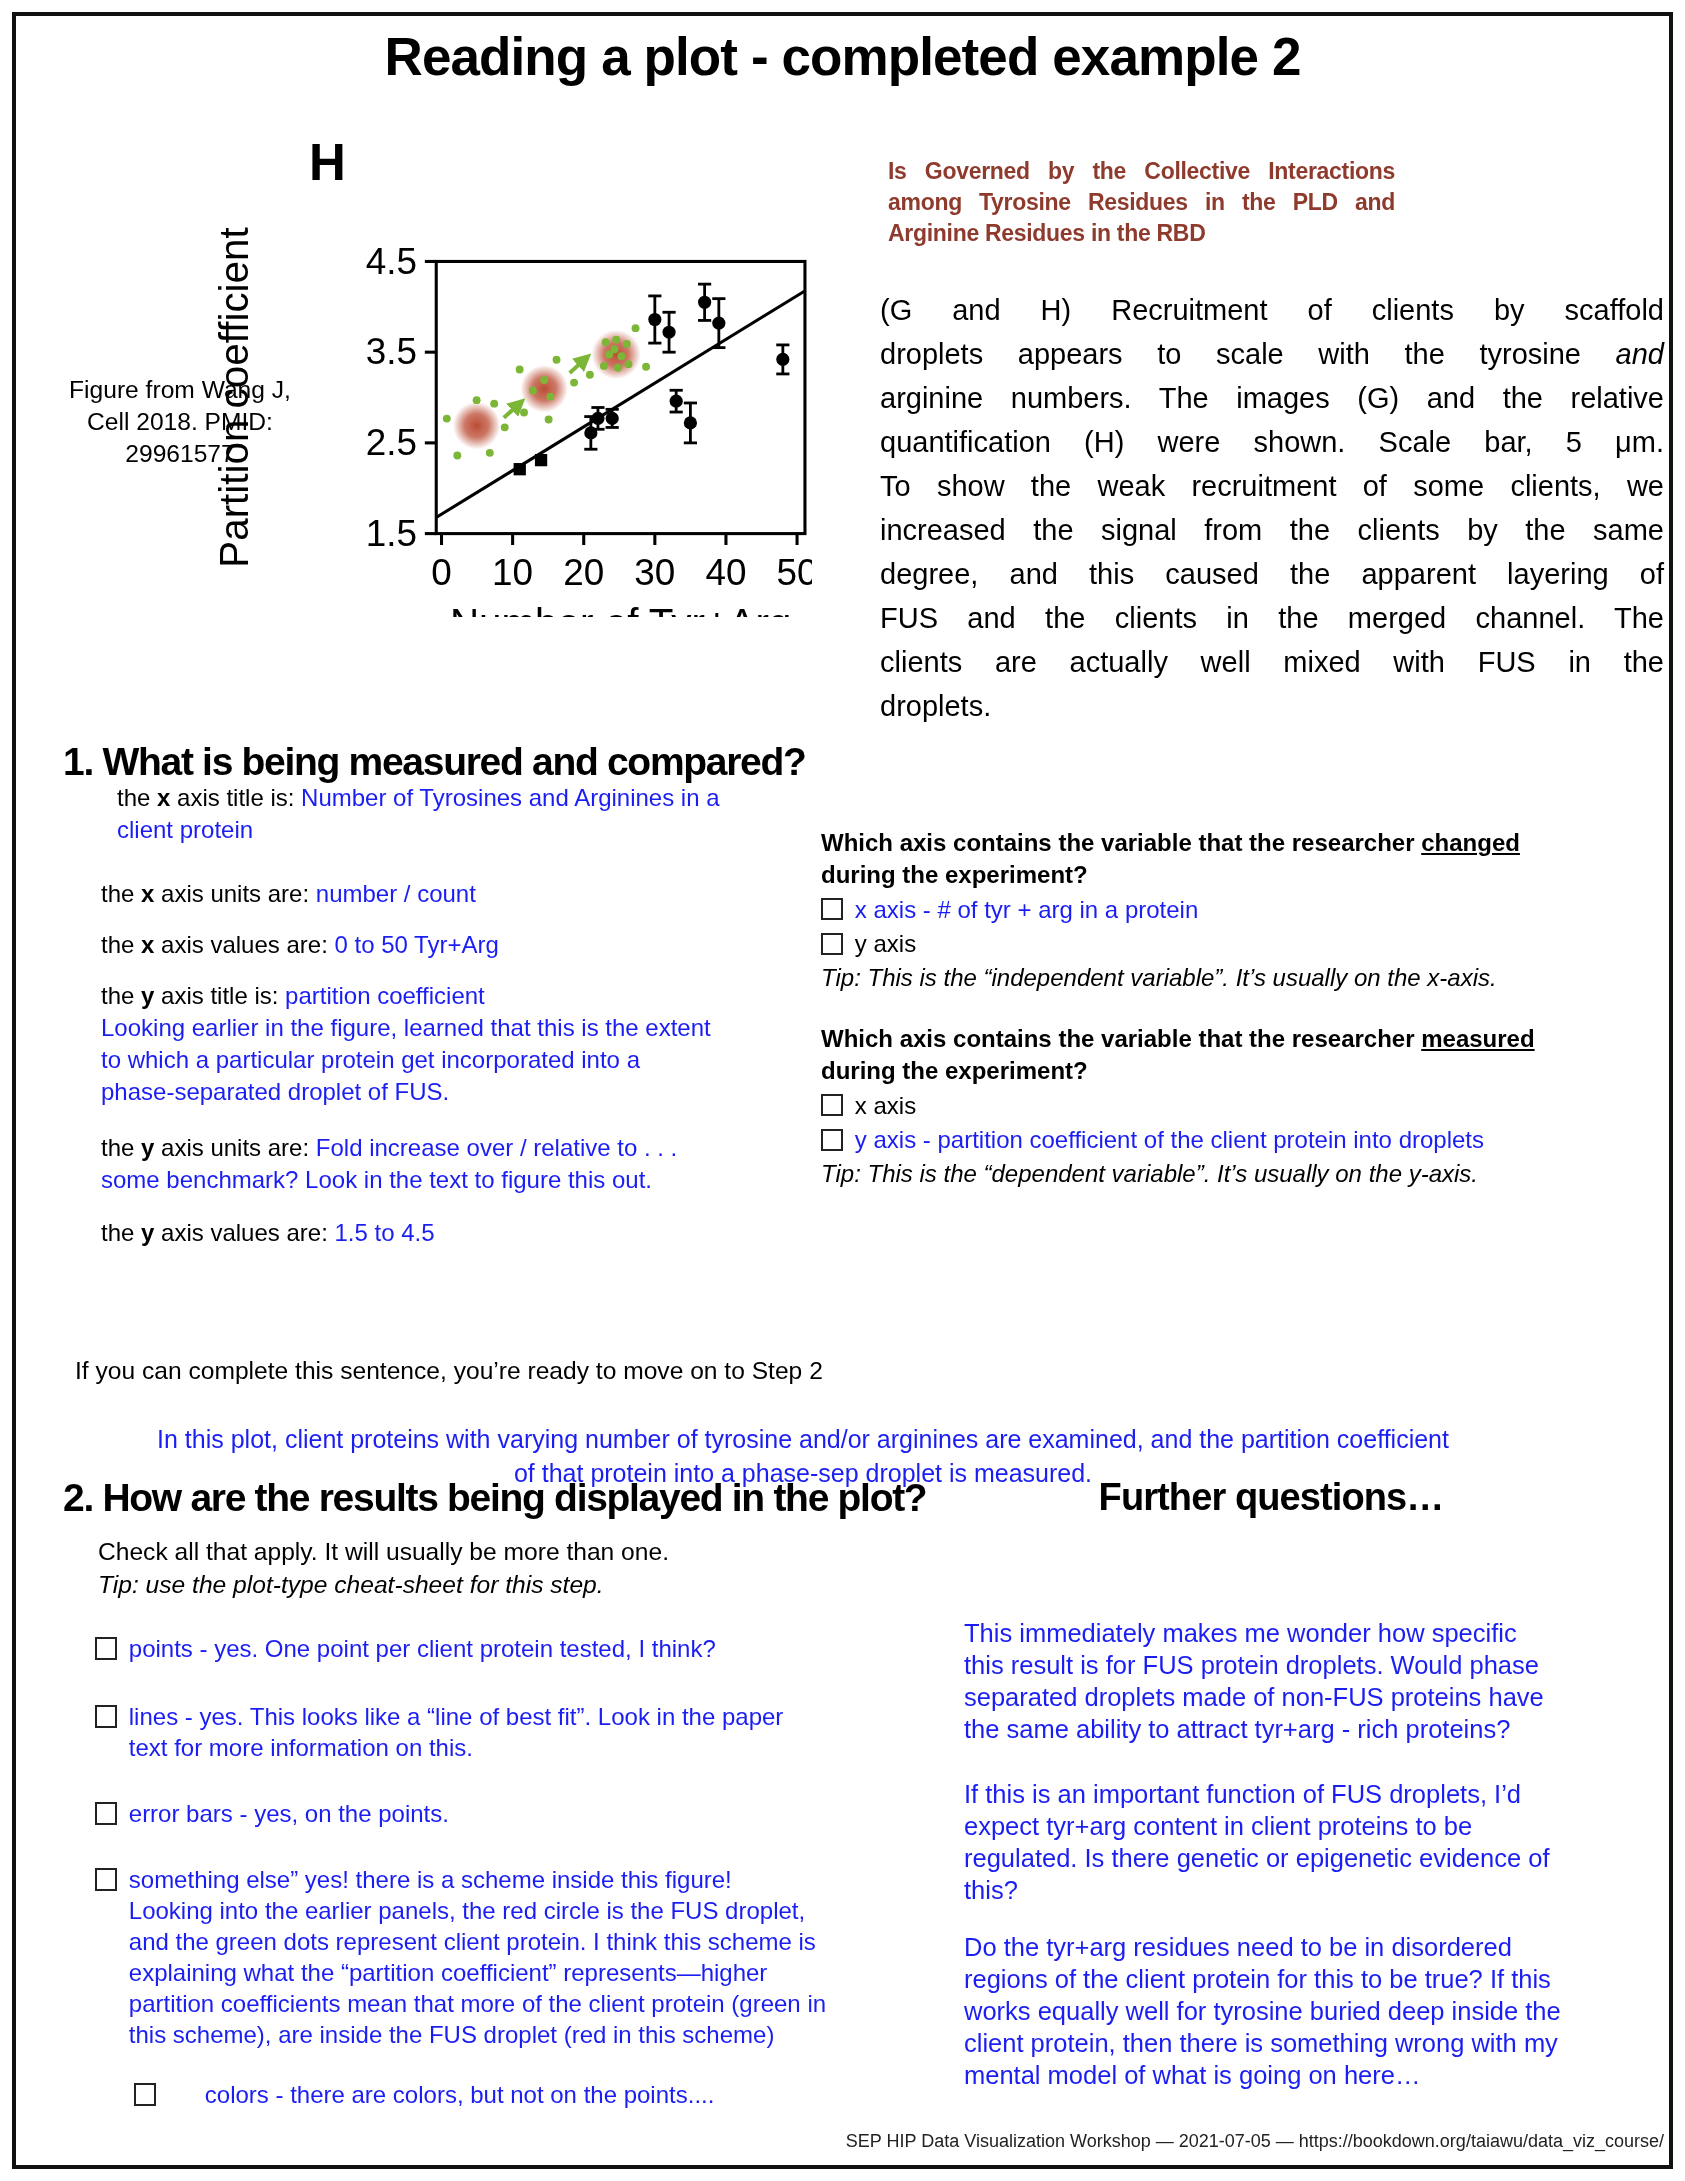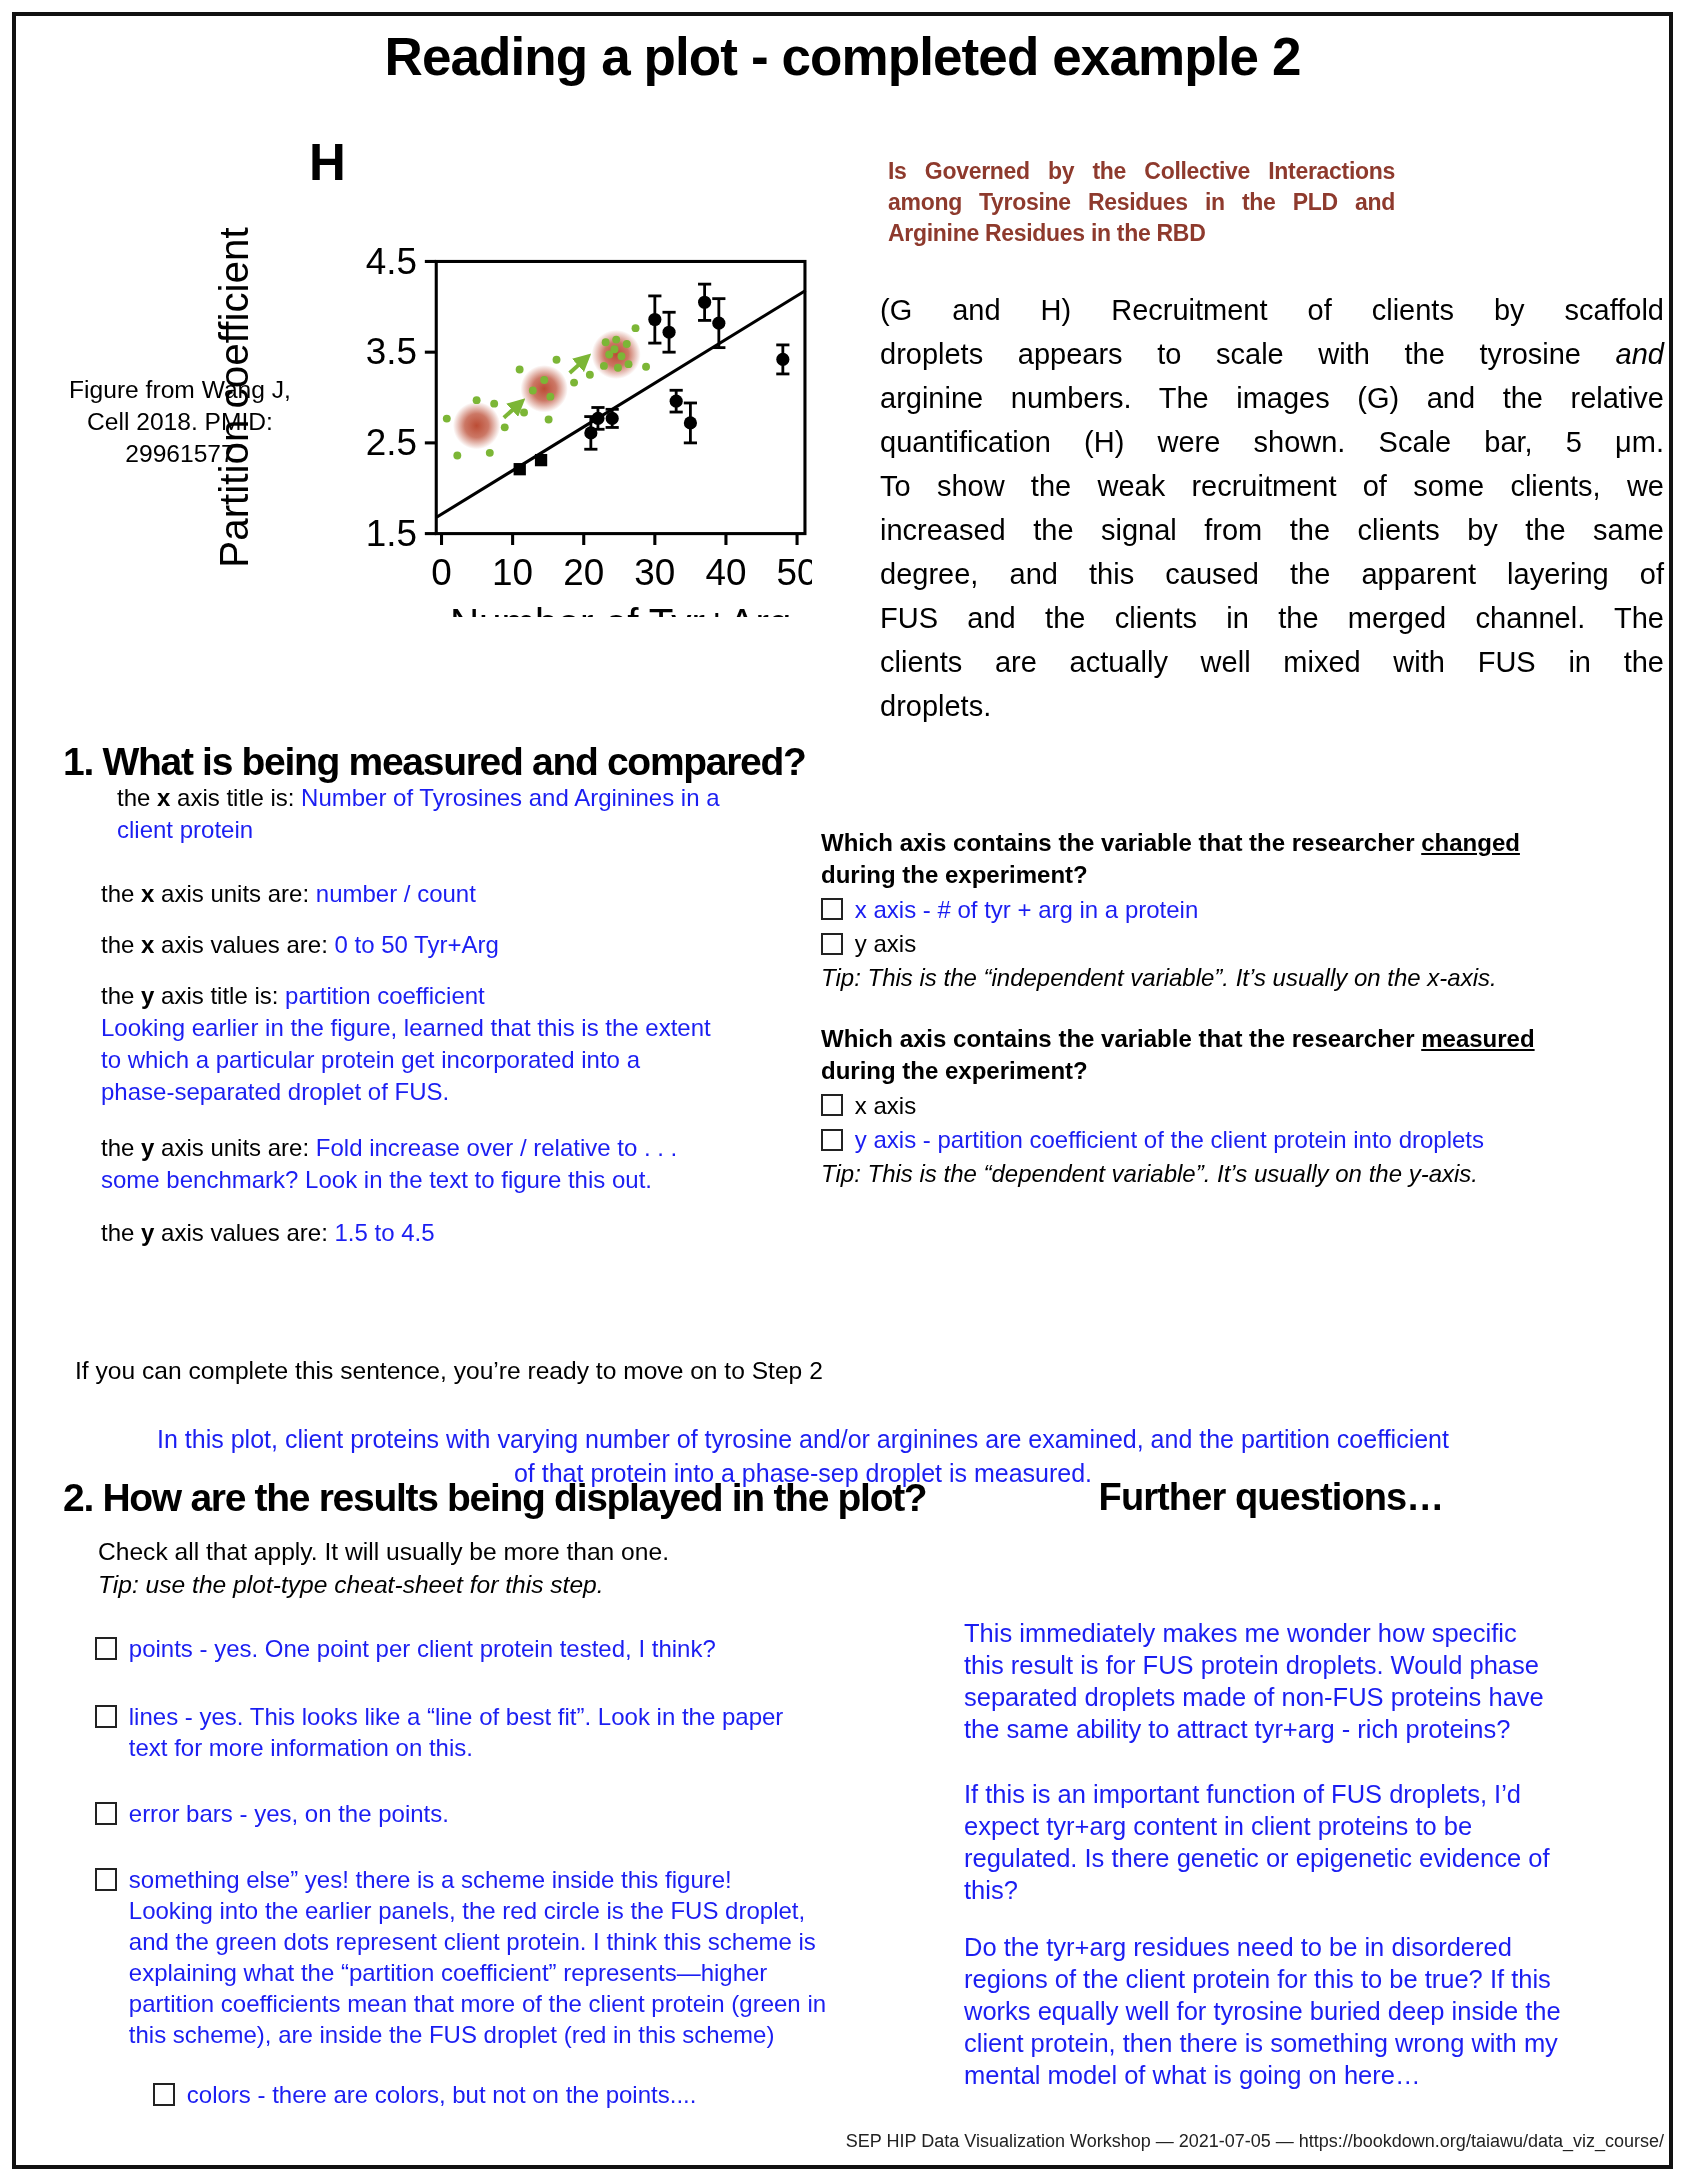--- a/index.html
+++ b/index.html
@@ -258,21 +258,21 @@
 </div>
 <div class="abs chk" style="top:1864px;">
   <span class="cb"></span>
   <span class="lbl blue" style="width:720px;">something else”  yes! there is a scheme inside this figure!
 Looking into the earlier panels, the red circle is the FUS droplet,
 and the green dots represent client protein. I think this scheme is
 explaining what the “partition coefficient” represents—higher
 partition coefficients mean that more of the client protein (green in
 this scheme), are inside the FUS droplet (red in this scheme)</span>
 </div>
-<div class="abs chk" style="top:2079px;left:153px;">
+<div class="abs chk" style="top:2079px;left:134px;gap:37px;">
   <span class="cb"></span>
   <span class="lbl blue" style="width:614px;">colors - there are colors, but not on the points....</span>
 </div>
 
 <div class="abs fq-h">Further questions…</div>
 <div class="abs fq-p blue pre" style="top:1617px;">This immediately makes me wonder how specific
 this result is for FUS protein droplets. Would phase
 separated droplets made of non-FUS proteins have
 the same ability to attract tyr+arg - rich proteins?</div>
 <div class="abs fq-p blue pre" style="top:1778px;">If this is an important function of FUS droplets, I’d

